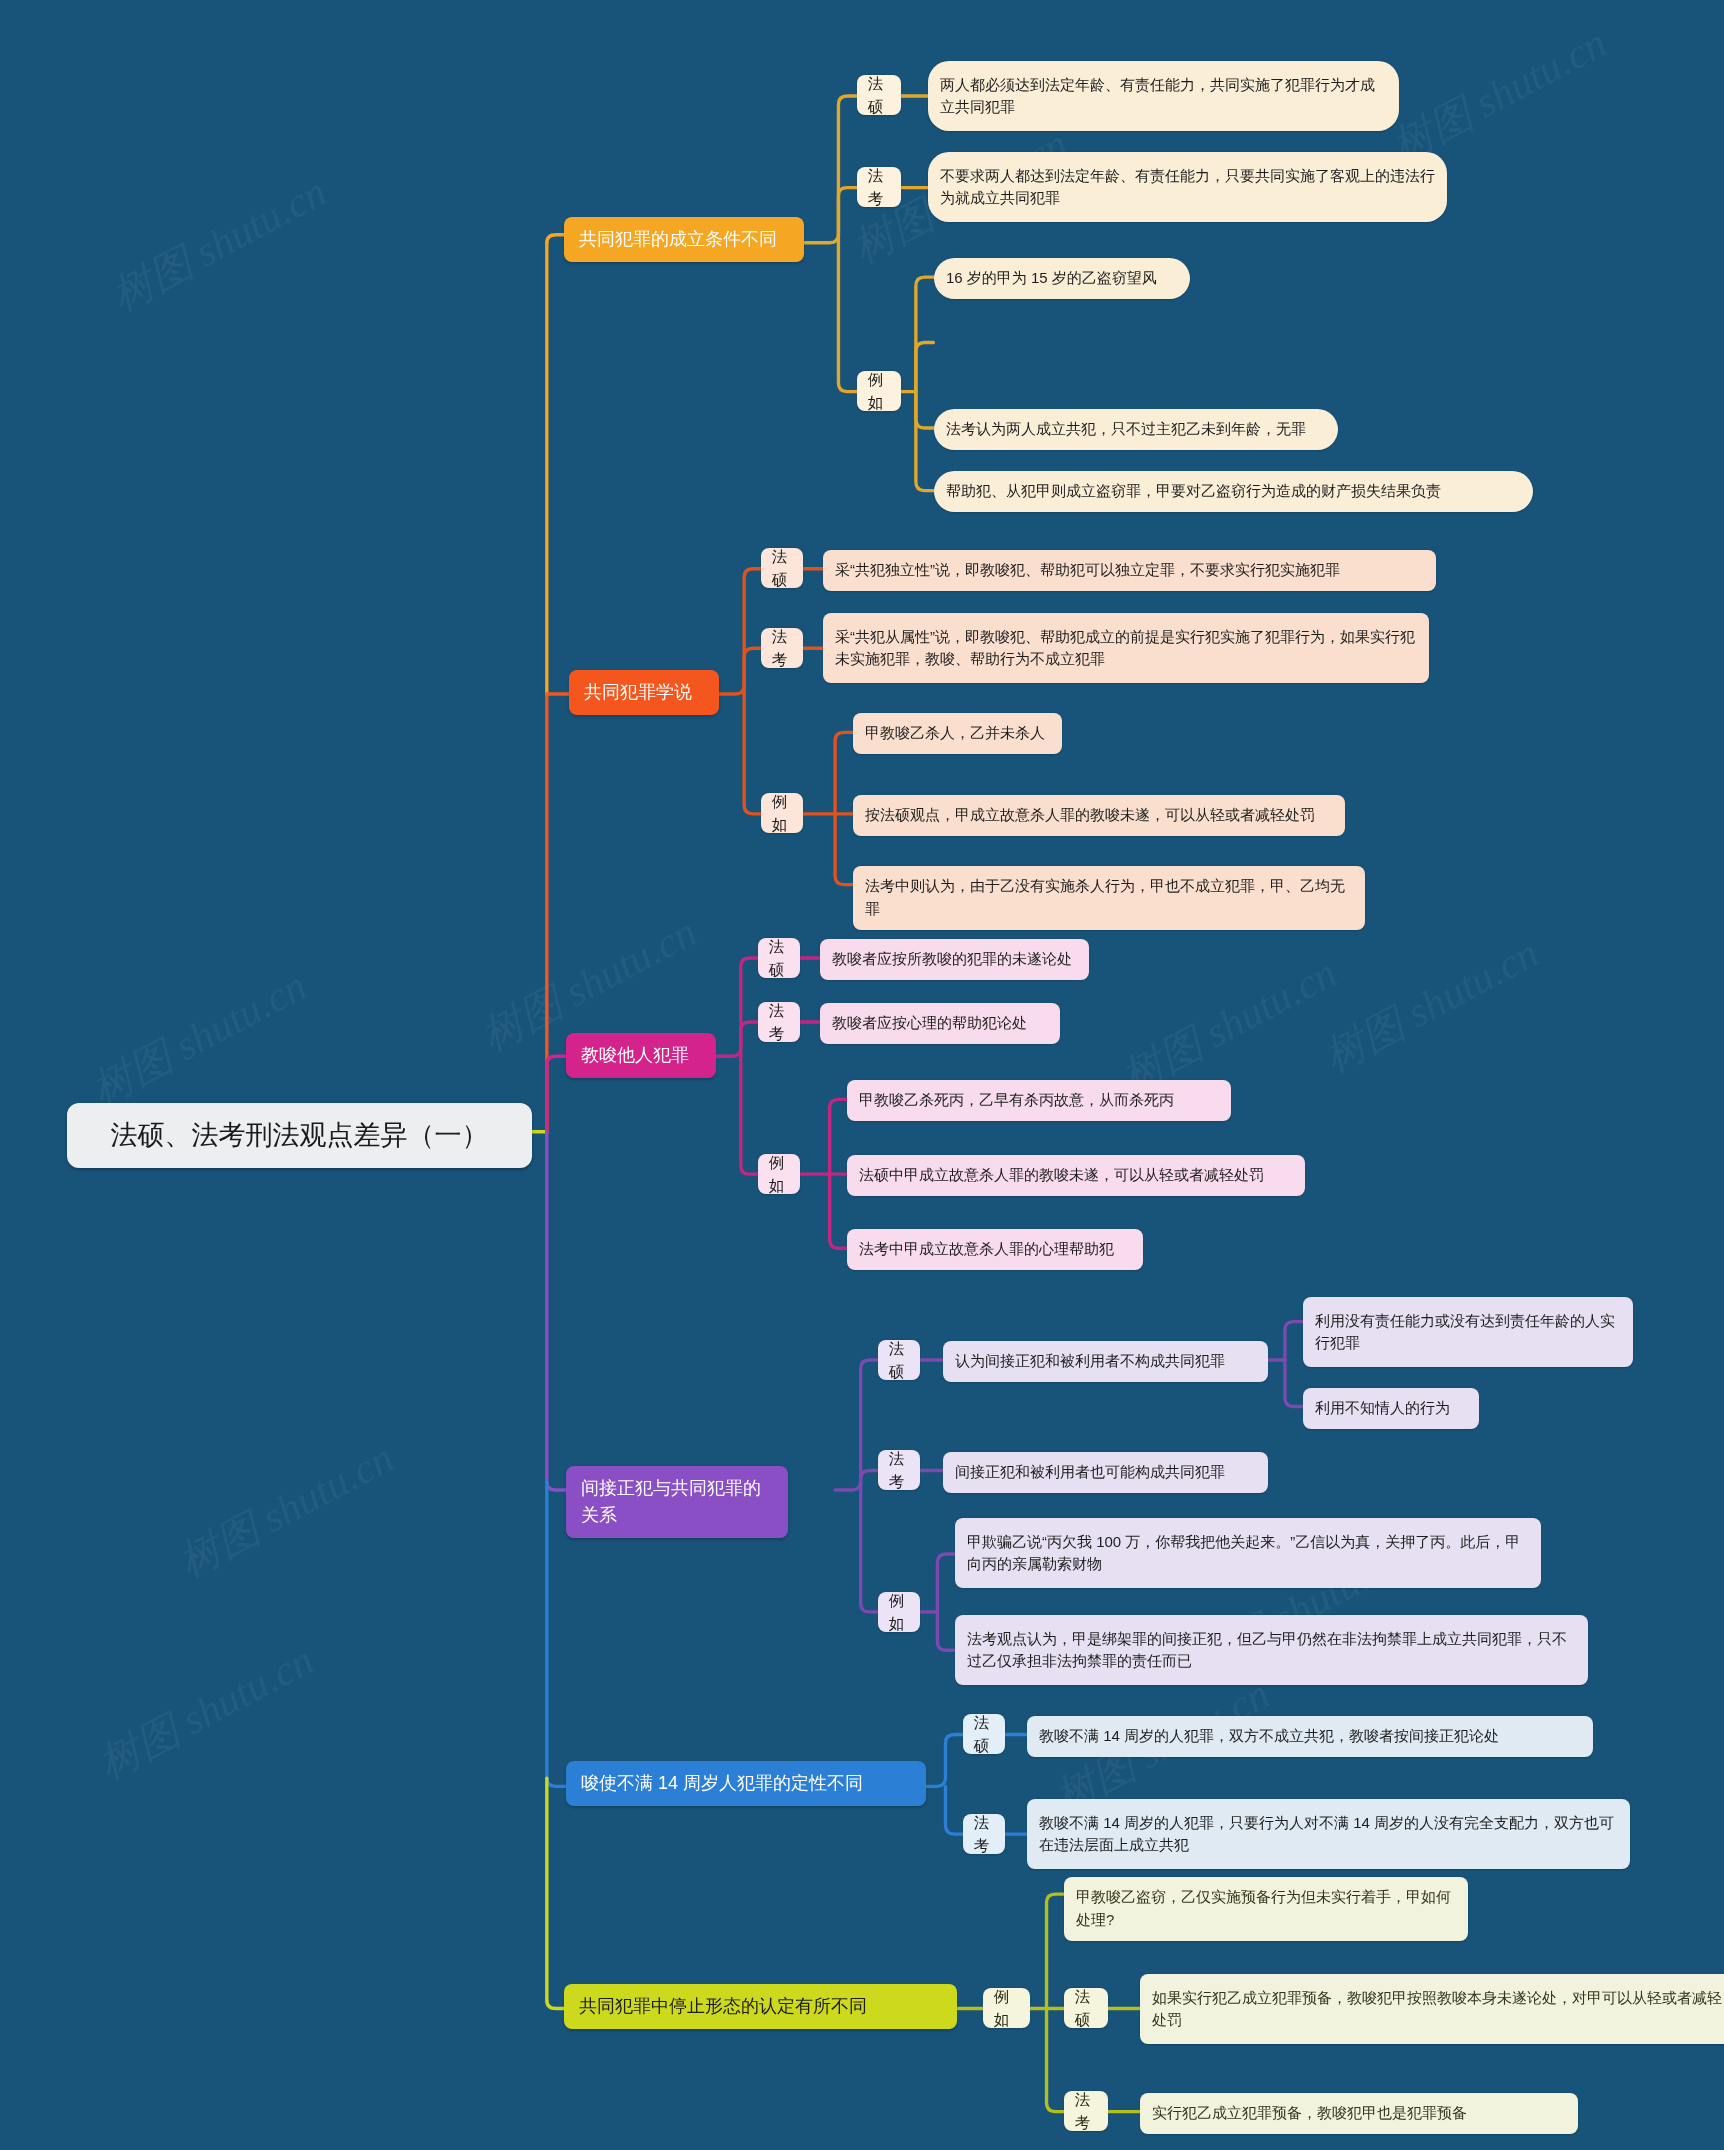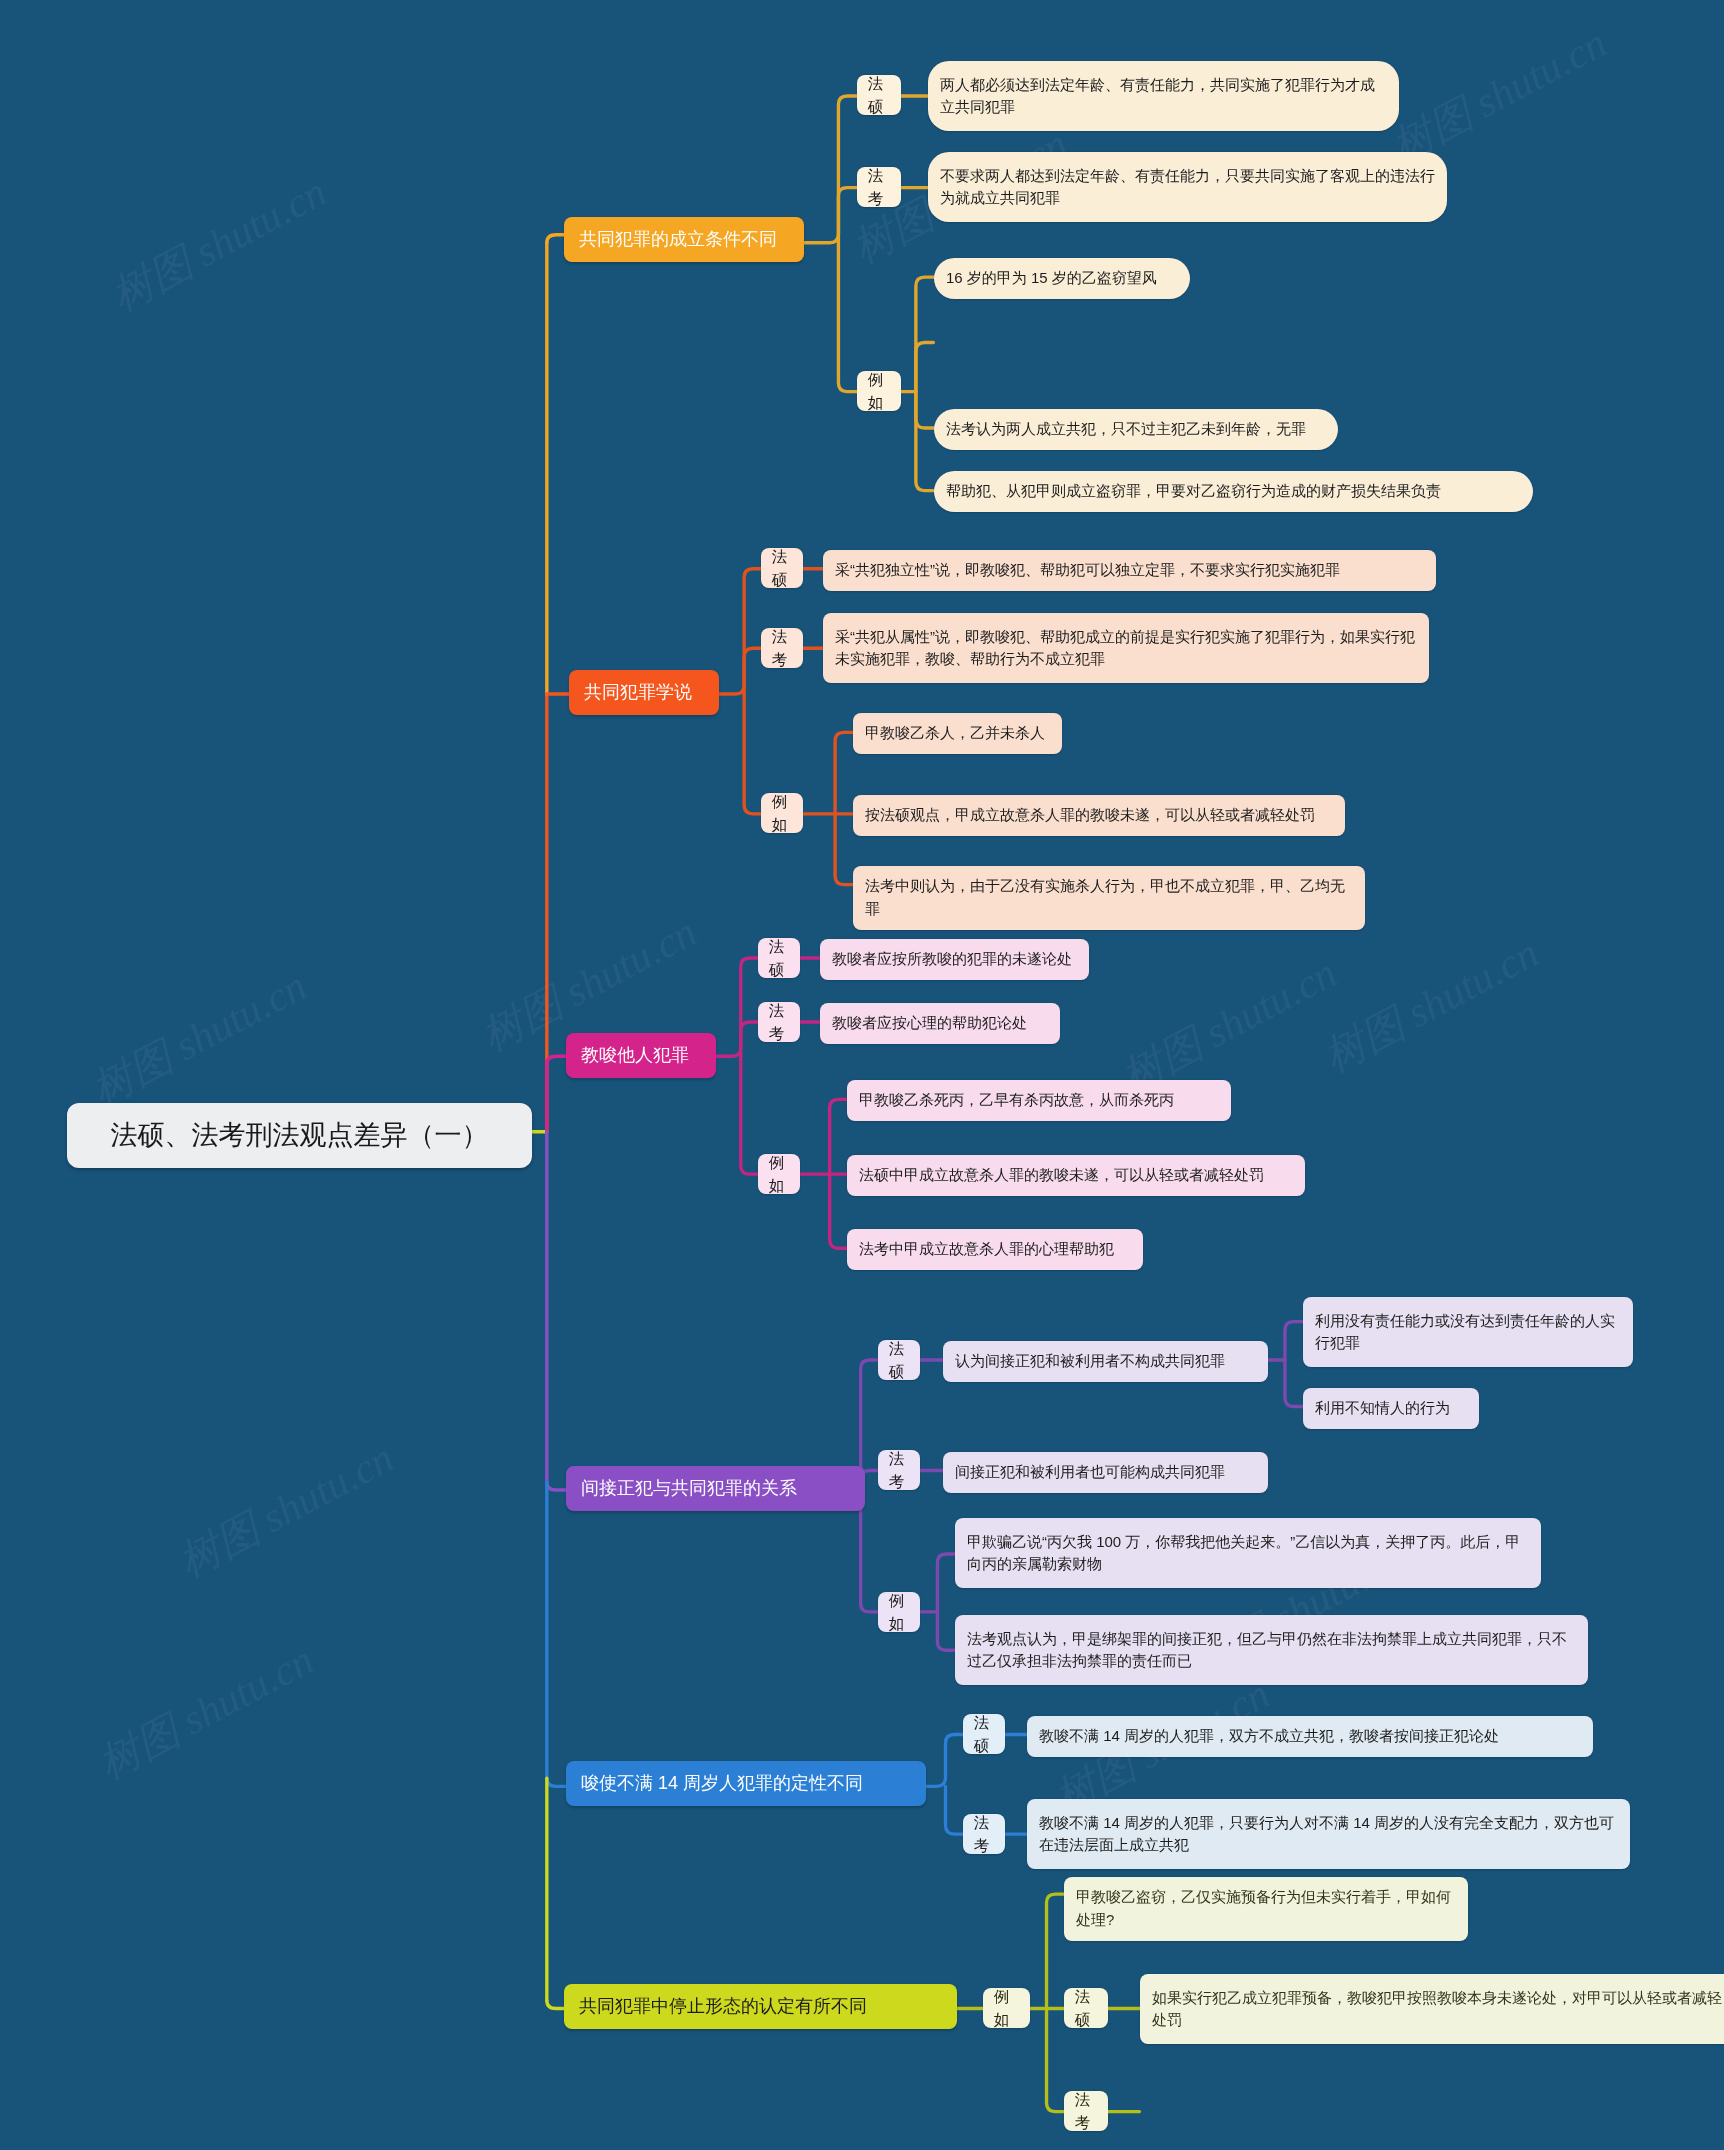--- a/index.html
+++ b/index.html
@@ -289,21 +289,21 @@
   <div class="node leaf c3-leaf" style="left:847px;top:1080px;width:384px;min-height:38px;">
     <span>甲教唆乙杀死丙，乙早有杀丙故意，从而杀死丙</span>
   </div>
   <div class="node leaf c3-leaf" style="left:847px;top:1155px;width:458px;min-height:38px;">
     <span>法硕中甲成立故意杀人罪的教唆未遂，可以从轻或者减轻处罚</span>
   </div>
   <div class="node leaf c3-leaf" style="left:847px;top:1229px;width:296px;min-height:38px;">
     <span>法考中甲成立故意杀人罪的心理帮助犯</span>
   </div>
 
-  <div class="node topic c4-topic" style="left:566px;top:1466px;width:299px;">
+  <div class="node topic c4-topic" style="left:566px;top:1466px;width:222px;">
     <span>间接正犯与共同犯罪的关系</span>
   </div>
 
   <div class="node chip c4-chip" style="left:878px;top:1340px;width:42px;height:40px;">
     <span>法硕</span>
   </div>
   <div class="node leaf c4-leaf" style="left:943px;top:1341px;width:325px;min-height:38px;">
     <span>认为间接正犯和被利用者不构成共同犯罪</span>
   </div>
   <div class="node leaf c4-leaf" style="left:1303px;top:1297px;width:330px;min-height:70px;">
@@ -363,15 +363,18 @@
   <div class="node chip c6-chip" style="left:1064px;top:1988px;width:44px;height:40px;">
     <span>法硕</span>
   </div>
   <div class="node leaf c6-leaf" style="left:1140px;top:1974px;width:604px;min-height:70px;">
     <span>如果实行犯乙成立犯罪预备，教唆犯甲按照教唆本身未遂论处，对甲可以从轻或者减轻处罚</span>
   </div>
 
   <div class="node chip c6-chip" style="left:1064px;top:2091px;width:44px;height:40px;">
     <span>法考</span>
   </div>
+  <div class="node leaf c6-leaf" style="left:1140px;top:2093px;width:438px;min-height:38px;">
+    <span>实行犯乙成立犯罪预备，教唆犯甲也是犯罪预备</span>
+  </div>
 
 </div>
 
 
 </body></html>

